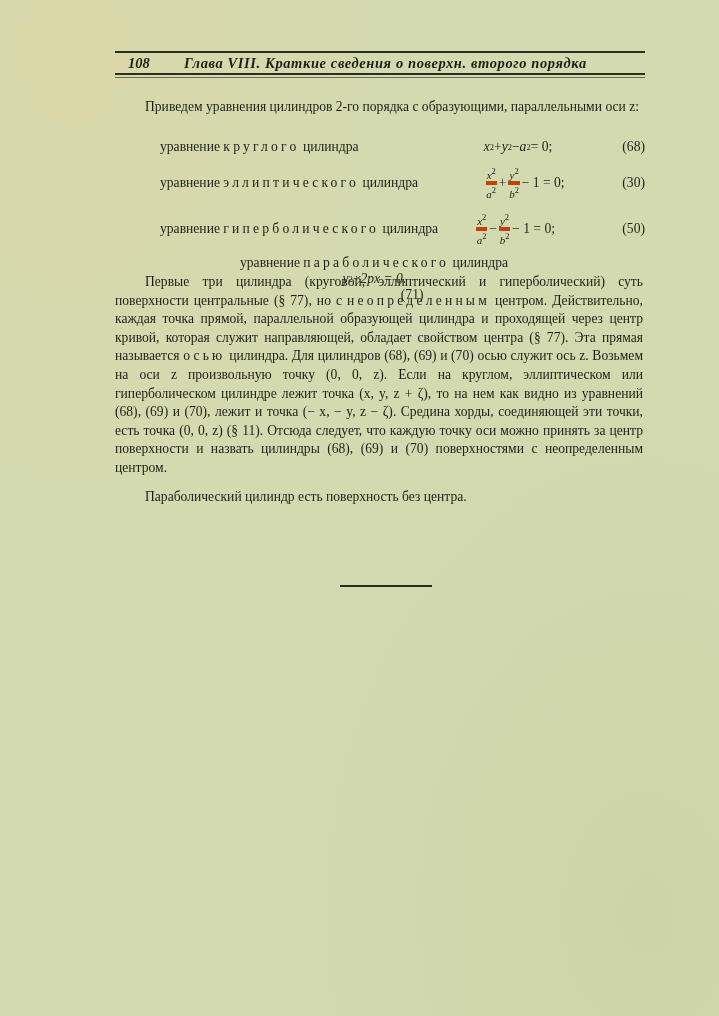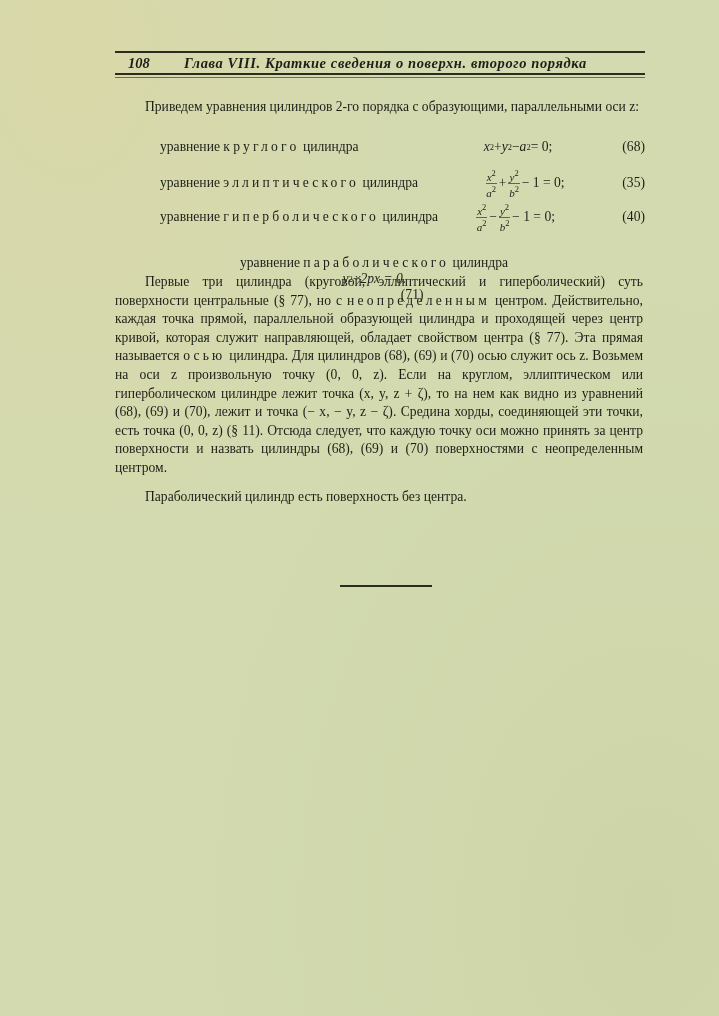--- a/index.html
+++ b/index.html
@@ -25,26 +25,26 @@
     .head-title { letter-spacing: 0.6px; }
     .text { position: absolute; left: 115px; width: 528px; font-size: 13.6px; line-height: 18.6px; text-align: justify; }
     .indent { text-indent: 30px; }
     .p1 { top: 98px; }
     .eq-row { position: absolute; left: 160px; width: 485px; font-size: 13.6px; display: flex; align-items: center; }
     .eq-label { width: 325px; white-space: nowrap; }
     .spaced { letter-spacing: 3.2px; }
     .eq-formula { width: 120px; font-style: italic; white-space: nowrap; display: flex; align-items: center; }
     .eq-num { width: 42px; text-align: right; }
     .frac { display: inline-flex; flex-direction: column; align-items: center; font-size: 11px; line-height: 11px; margin: 0 2px; }
-    .frac .num { border-bottom: 1px solid #c2410c; padding: 0 1px; }
+    .frac .num { border-bottom: 4px solid #c2410c; padding: 0 1px; }
     .up { font-size: 8.5px; vertical-align: super; }
     .upright { font-style: normal; }
     .r68 { top: 139px; font-family: Liberation Serif, serif; }
     .r69 { top: 166px; height: 34px; }
-    .r70 { top: 200px; height: 34px; gap: 36px; }
+    .r70 { top: 212px; height: 34px; gap: 36px; }
     .r71 { top: 255px; flex-direction: column; }
     .p2 { top: 269px; }
     .p3 { top: 488px; }
     .end-rule { position: absolute; left: 340px; top: 585px; width: 92px; height: 2px; background: #2a2c22; }
   </style>
 </head>
 <body>
 
 <div class="page">
   <div class="rule-top"></div>
@@ -88,42 +88,42 @@
           <span class="num"><span>x</span><span class="up upright">2</span></span>
           <span><span>a</span><span class="up upright">2</span></span>
         </span>
         <span class="upright"> + </span>
         <span class="frac">
           <span class="num"><span>y</span><span class="up upright">2</span></span>
           <span><span>b</span><span class="up upright">2</span></span>
         </span>
         <span class="upright"> − 1 = 0;</span>
     </div>
-    <div class="eq-num">(35)</div>
+    <div class="eq-num">(30)</div>
   </div>
 
   <div class="eq-row r70">
     <div class="eq-label">
       <span>уравнение</span>
       <span class="spaced">гиперболического</span>
       <span>цилиндра</span>
     </div>
     <div class="eq-formula">
       <span class="frac">
           <span class="num"><span>x</span><span class="up upright">2</span></span>
           <span><span>a</span><span class="up upright">2</span></span>
         </span>
         <span class="upright"> − </span>
         <span class="frac">
           <span class="num"><span>y</span><span class="up upright">2</span></span>
           <span><span>b</span><span class="up upright">2</span></span>
         </span>
         <span class="upright"> − 1 = 0;</span>
     </div>
-    <div class="eq-num">(40)</div>
+    <div class="eq-num">(50)</div>
   </div>
 
   <div class="eq-row r71">
     <div class="eq-label">
       <span>уравнение</span>
       <span class="spaced">параболического</span>
       <span>цилиндра</span>
     </div>
     <div class="eq-formula">
       <span>y</span>

